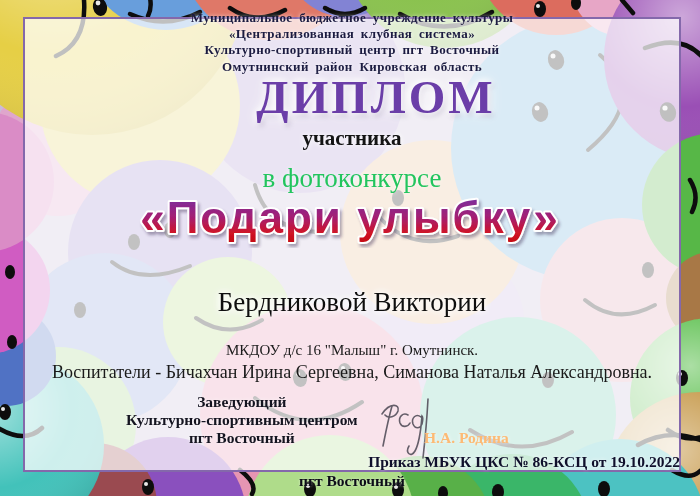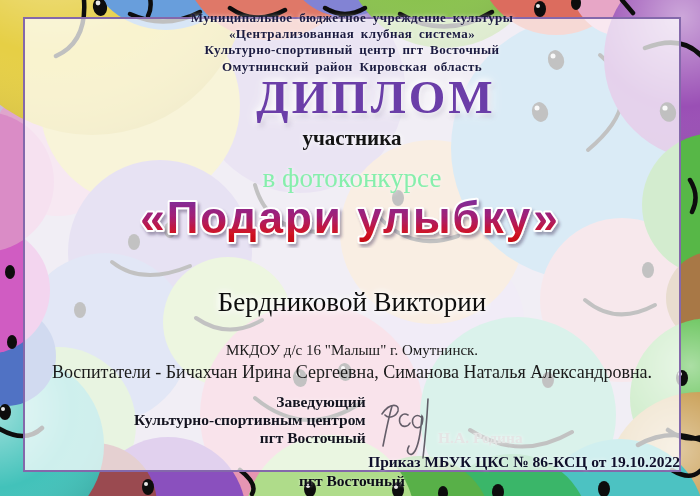--- a/index.html
+++ b/index.html
@@ -19,35 +19,35 @@
   .title{
     top:70px;font-size:47px;font-weight:bold;color:#6b3ea8;letter-spacing:3px;
     text-shadow:0 0 6px #fff,0 0 10px #fff,0 0 16px rgba(255,255,255,.9),2px 3px 5px rgba(70,45,110,.35);
     padding-left:24px;
   }
   .subtitle{
     top:126px;font-size:21px;font-weight:bold;color:#141414;
     text-shadow:0 0 5px rgba(255,255,255,.9),0 0 8px rgba(255,255,255,.7);
   }
   .intro{
-    top:163px;font-size:27px;color:#86efac;
+    top:163px;font-size:27px;color:#22c55e;
     text-shadow:0 0 5px rgba(255,255,255,.85);
   }
   .contest-svg{position:absolute;left:0;top:190px;}
   .recipient{
     top:287px;font-size:27px;font-weight:normal;color:#0e0e0e;
     text-shadow:0 0 6px #fff,0 0 10px #fff,0 0 14px rgba(255,255,255,.85);
   }
   .inst{top:342px;font-size:15px;color:#1a1a1a;}
   .mentors{top:362px;font-size:18px;color:#1a1a1a;}
-  .sign-block{left:134px;top:393px;text-align:right;}
+  .sign-block{left:126px;top:393px;text-align:center;}
   .sign-line{font-size:15.5px;font-weight:bold;color:#141420;line-height:17.8px;
     text-shadow:0 0 4px rgba(255,255,255,.7);}
-  .signer-name{left:424px;top:429px;font-size:15.5px;font-weight:bold;color:#e5e5e5;
-    text-shadow:0 0 4px rgba(255,255,255,.7);padding-left:14px;}
+  .signer-name{left:424px;top:429px;font-size:15.5px;font-weight:bold;color:#fdba74;
+    text-shadow:0 0 4px rgba(255,255,255,.7);}
   .sig-svg{position:absolute;left:378px;top:396px;}
   .order{top:453px;font-size:15.5px;font-weight:bold;color:#10102c;
     text-shadow:0 0 4px rgba(255,255,255,.75);text-align:right;}
   .place{top:472px;font-size:15.5px;font-weight:bold;color:#0c0c18;
     text-shadow:0 0 3px rgba(255,255,255,.5);}
 </style>
 </head>
 <body>
 
 <div class="cert">

